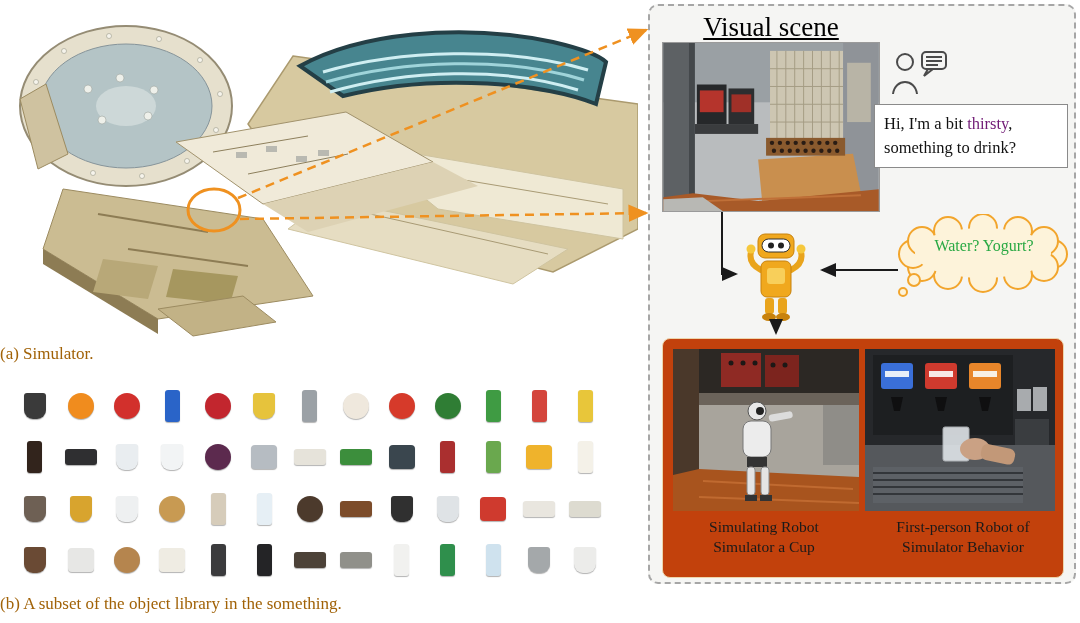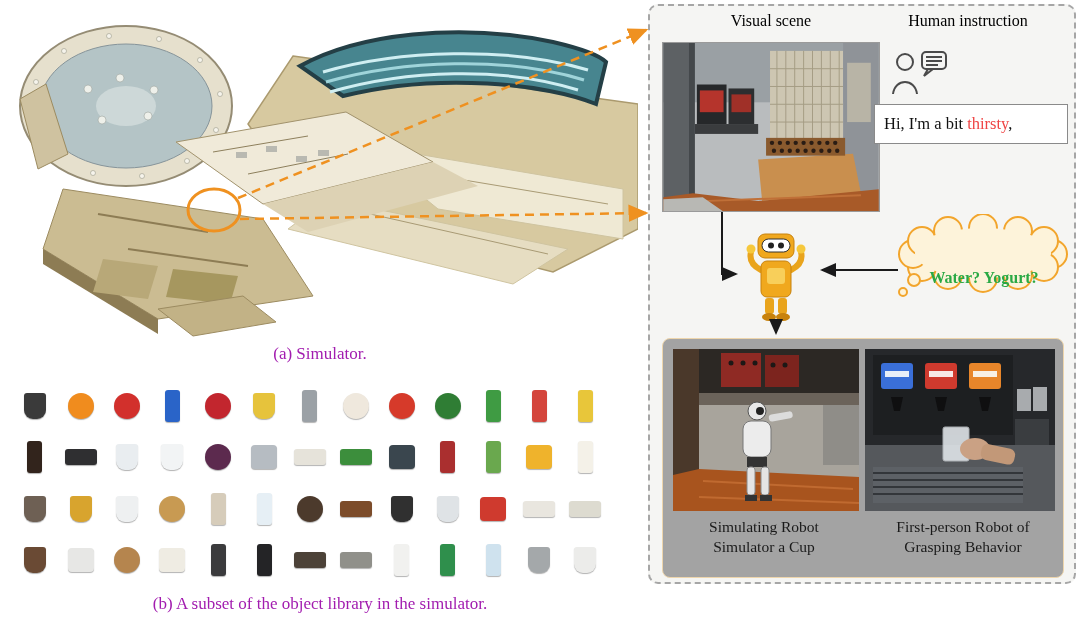--- a/index.html
+++ b/index.html
@@ -1,48 +1,48 @@
 <!DOCTYPE html>
 <html><head>
 <meta charset="utf-8">
 <style>
   html,body{margin:0;padding:0;background:#fff;}
   .page{position:relative;width:1080px;height:623px;background:#fff;overflow:hidden;
         font-family:"Liberation Serif",serif;color:#111;}
-  .caption{position:absolute;text-align:center;font-size:17px;color:#a21caf;}
+  .caption{position:absolute;text-align:left;font-size:17px;color:#a16207;}
   #caption-a{left:0;top:344px;width:640px;}
   #caption-b{left:0;top:594px;width:640px;}
   #caption-c{left:648px;top:594px;width:428px;}
 
   #simulator-figure{position:absolute;left:8px;top:4px;width:630px;height:338px;}
 
   #object-grid{position:absolute;left:12px;top:380px;width:596px;height:206px;
                display:grid;grid-template-columns:repeat(13,1fr);grid-auto-rows:1fr;}
   .obj{display:flex;align-items:center;justify-content:center;}
   .shape{display:block;box-shadow:0 1px 1px rgba(0,0,0,.3);}
   .shape.circle{width:26px;height:26px;border-radius:50%;}
   .shape.square{width:26px;height:24px;border-radius:4px;}
   .shape.tall{width:15px;height:32px;border-radius:3px;}
   .shape.wide{width:32px;height:16px;border-radius:3px;}
   .shape.cup{width:22px;height:26px;border-radius:3px 3px 9px 9px;}
 
   #panel-c{position:absolute;left:648px;top:4px;width:428px;height:580px;box-sizing:border-box;
            background:#f5f5f3;border:2px dashed #a6a6a6;border-radius:10px;}
-  .panel-title{position:absolute;font-size:16px;text-align:center;color:#000;}
+  .panel-title{position:absolute;font-size:27px;text-align:center;color:#000;text-decoration:underline;}
   #visual-scene-title{left:26px;top:6px;width:190px;}
   #human-instruction-title{left:216px;top:6px;width:204px;}
   #visual-scene-img{position:absolute;left:12px;top:36px;width:218px;height:170px;
                     border:1px solid #9a9a9a;box-sizing:border-box;overflow:hidden;}
   #person-icon{position:absolute;left:242px;top:42px;width:58px;height:48px;}
   #instruction-box{position:absolute;left:224px;top:98px;width:194px;box-sizing:border-box;
                    background:#fff;border:1.5px solid #8a8a8a;padding:7px 9px;
                    font-size:16.5px;line-height:1.45;}
   #thought-cloud{position:absolute;left:248px;top:208px;width:172px;height:94px;}
   #thought-text{position:absolute;left:0;top:22px;width:100%;text-align:center;
-                font-size:16px;line-height:1.3;font-weight:bold;margin-top:32px;}
+                font-size:16px;line-height:1.3;font-weight:normal;}
   #robot-icon{position:absolute;left:95px;top:222px;width:62px;height:96px;}
   #panel-arrows{position:absolute;left:0;top:0;width:424px;height:576px;pointer-events:none;}
 
   #bottom-panel{position:absolute;left:12px;top:332px;width:402px;height:240px;box-sizing:border-box;
                 border-radius:8px;border:1px solid #edd5ac;}
   #sub-img-left{position:absolute;left:10px;top:10px;width:186px;height:162px;overflow:hidden;}
   #sub-img-right{position:absolute;left:202px;top:10px;width:190px;height:162px;overflow:hidden;}
   .sub-caption{position:absolute;top:178px;text-align:center;font-size:15.5px;line-height:1.3;color:#1a1a1a;}
   #sub-caption-left{left:0;width:202px;}
   #sub-caption-right{left:198px;width:204px;}
@@ -271,25 +271,24 @@
       <div class="obj">
         <span class="shape tall" style="background: rgb(207, 226, 238);"></span>
       </div>
       <div class="obj">
         <span class="shape cup" style="background: rgb(164, 168, 170);"></span>
       </div>
       <div class="obj">
         <span class="shape cup" style="background: rgb(236, 236, 234);"></span>
       </div>
     </div>
-  <div id="caption-b" class="caption">(b) A subset of the object library in the simulator.</div>
+  <div id="caption-b" class="caption">(b) A subset of the object library in the something.</div>
 
   <div id="panel-c">
     <div id="visual-scene-title" class="panel-title">Visual scene</div>
-    <div id="human-instruction-title" class="panel-title">Human instruction</div>
 
     <div id="visual-scene-img">
       <svg viewBox="0 0 218 170" width="216" height="168">
         <rect width="218" height="170" fill="#b9bcbe"></rect>
         <rect width="218" height="60" fill="#9aa0a4"></rect>
         <rect x="108" y="8" width="74" height="104" fill="#cdc6b2"></rect>
         <g stroke="#a59c84" stroke-width="1">
           <line x1="115" y1="8" x2="115" y2="112"></line>
             <line x1="124" y1="8" x2="124" y2="112"></line>
           <line x1="133" y1="8" x2="133" y2="112"></line>
@@ -356,21 +355,22 @@
         <path d="M1,46 C3,30 23,30 25,46"></path>
         <rect x="30" y="4" width="24" height="17" rx="4"></rect>
         <path d="M36,21 l-4,7 9,-7"></path>
         <line x1="34" y1="9" x2="50" y2="9"></line>
         <line x1="34" y1="13" x2="50" y2="13"></line>
         <line x1="34" y1="17" x2="46" y2="17"></line>
       </svg>
     </div>
 
     <div id="instruction-box">
-      <div><span>Hi, I'm a bit </span><span style="color: #ef4444;">thirsty</span><span>,</span></div>
+      <div><span>Hi, I'm a bit </span><span style="color: #701a75;">thirsty</span><span>,</span></div>
+      <div>something to drink?</div>
     </div>
 
     <div id="thought-cloud">
       <svg viewBox="0 0 172 94" width="172" height="94">
         <g fill="#fdf3da" stroke="#f2a52c" stroke-width="2">
           <circle cx="155" cy="40" r="14"></circle>
             <circle cx="146" cy="53" r="14"></circle>
             <circle cx="120" cy="61" r="14"></circle>
           <circle cx="85" cy="64" r="14"></circle>
             <circle cx="50" cy="61" r="14"></circle>
@@ -414,21 +414,21 @@
       <defs>
         <marker id="ah" markerWidth="9" markerHeight="8" refX="7" refY="3.5" orient="auto">
           <path d="M0,0 L8,3.5 L0,7 z" fill="#1a1a1a"></path>
         </marker>
       </defs>
       <path d="M72,206 L72,268 L86,268" fill="none" stroke="#1a1a1a" stroke-width="2" marker-end="url(#ah)"></path>
       <path d="M248,264 L172,264" fill="none" stroke="#1a1a1a" stroke-width="2" marker-end="url(#ah)"></path>
       <path d="M126,318 L126,327" fill="none" stroke="#1a1a1a" stroke-width="2" marker-end="url(#ah)"></path>
     </svg>
 
-    <div id="bottom-panel" style="background: #a3a3a3;">
+    <div id="bottom-panel" style="background: #c2410c;">
       <div id="sub-img-left">
         <svg viewBox="0 0 186 162" width="186" height="162">
           <rect width="186" height="162" fill="#a8a49c"></rect>
           <rect width="186" height="44" fill="#2c2824"></rect>
           <rect x="48" y="4" width="40" height="34" fill="#8f2a24"></rect>
           <rect x="92" y="6" width="34" height="32" fill="#7c241e"></rect>
           <g fill="#1c1816">
               <circle cx="58" cy="14" r="2.5"></circle>
               <circle cx="70" cy="14" r="2.5"></circle>
               <circle cx="82" cy="14" r="2.5"></circle>
@@ -482,21 +482,21 @@
               <line x1="8" y1="145" x2="158" y2="145"></line>
           </g>
         </svg>
       </div>
       <div id="sub-caption-left" class="sub-caption">
         <div>Simulating Robot</div>
         <div>Simulator a Cup</div>
       </div>
       <div id="sub-caption-right" class="sub-caption">
         <div>First-person Robot of</div>
-        <div>Grasping Behavior</div>
+        <div>Simulator Behavior</div>
       </div>
     </div>
   </div>
 
   <svg id="page-overlay" viewBox="0 0 1080 623">
     <defs>
       <marker id="oah" markerWidth="10" markerHeight="8" refX="7" refY="3.5" orient="auto">
         <path d="M0,0 L8,3.5 L0,7 z" fill="#ef9120"></path>
       </marker>
     </defs>

